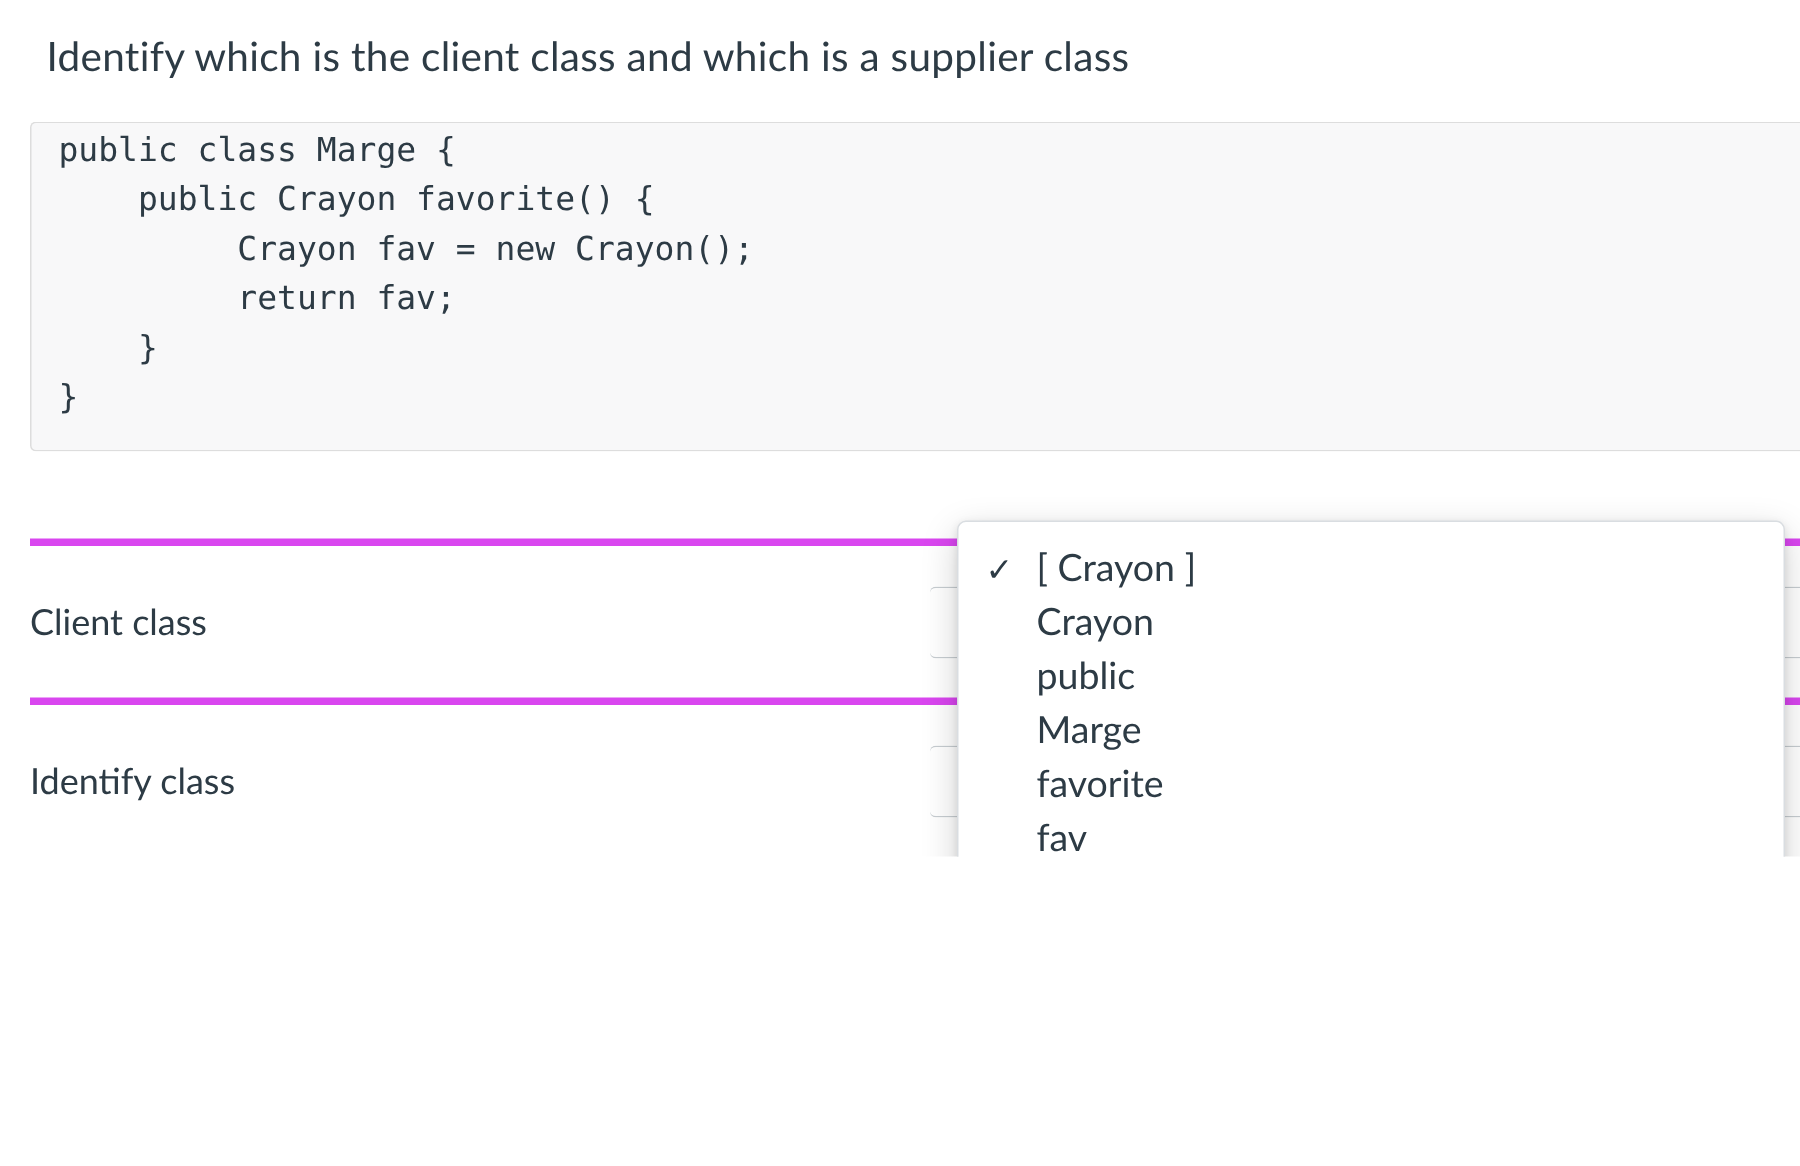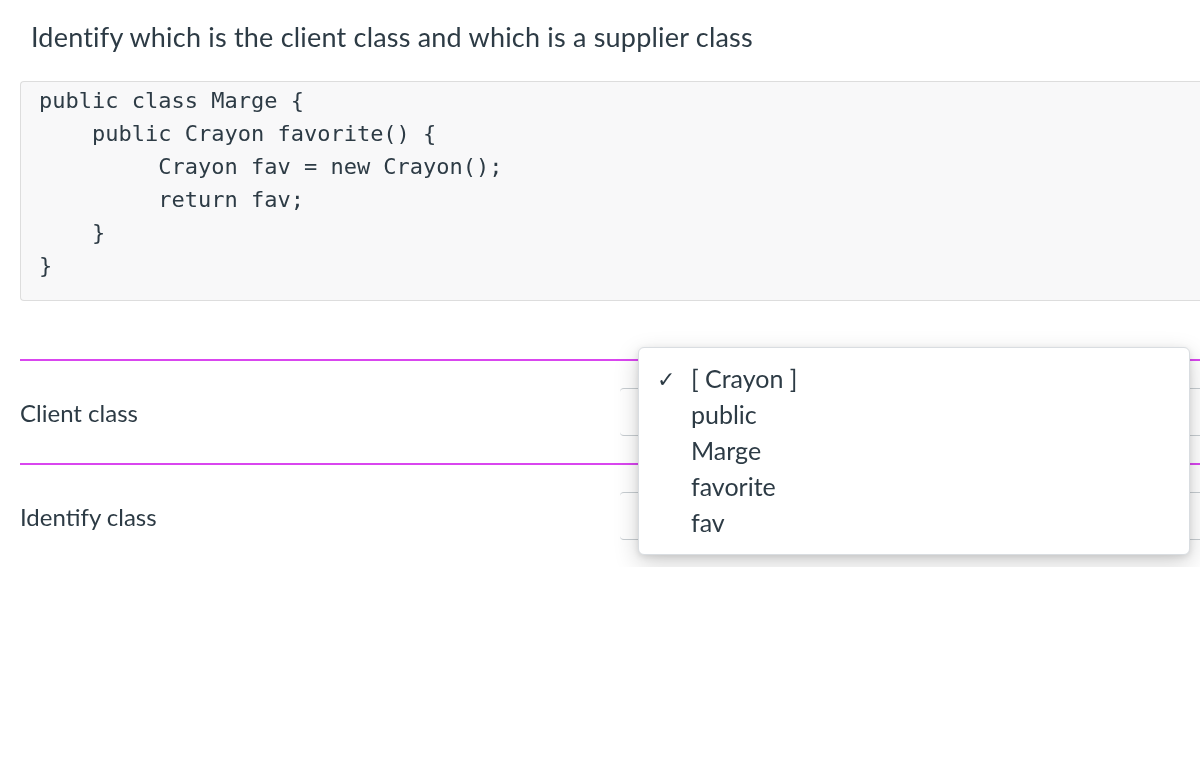--- a/index.html
+++ b/index.html
@@ -28,21 +28,21 @@
     font-family: "Menlo", "Consolas", "DejaVu Sans Mono", monospace;
     font-size: 22px;
     line-height: 1.5;
     color: #2d3b45;
     white-space: pre;
     margin-bottom: 58px;
   }
   .match-row {
     display: flex;
     align-items: center;
-    border-top: 2px solid #d946ef;
+    border-top: 5px solid #d946ef;
     min-height: 104px;
     position: relative;
   }
   .match-label {
     font-size: 24px;
     color: #2d3b45;
     flex: 0 0 600px;
     padding: 36px 0;
   }
   .select-stub {
@@ -120,20 +120,24 @@
     </div>
   </div>
 
   <div class="dropdown-panel">
     <div class="dropdown-option">
       <span class="check-slot">✓</span>
       <span class="option-text">[ Crayon ]</span>
     </div>
     <div class="dropdown-option">
       <span class="check-slot"></span>
+      <span class="option-text">Crayon</span>
+    </div>
+    <div class="dropdown-option">
+      <span class="check-slot"></span>
       <span class="option-text">public</span>
     </div>
     <div class="dropdown-option">
       <span class="check-slot"></span>
       <span class="option-text">Marge</span>
     </div>
     <div class="dropdown-option">
       <span class="check-slot"></span>
       <span class="option-text">favorite</span>
     </div>

